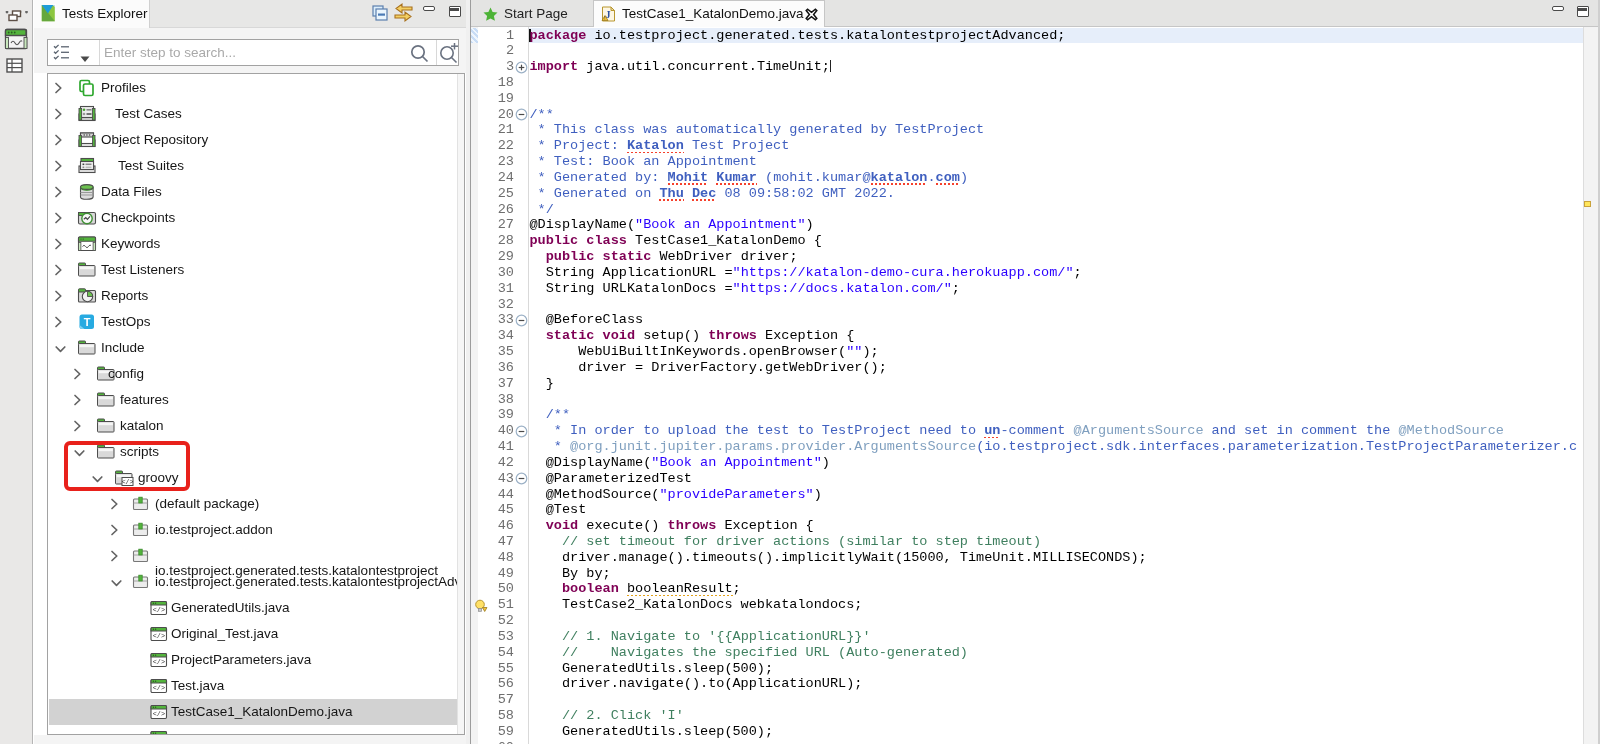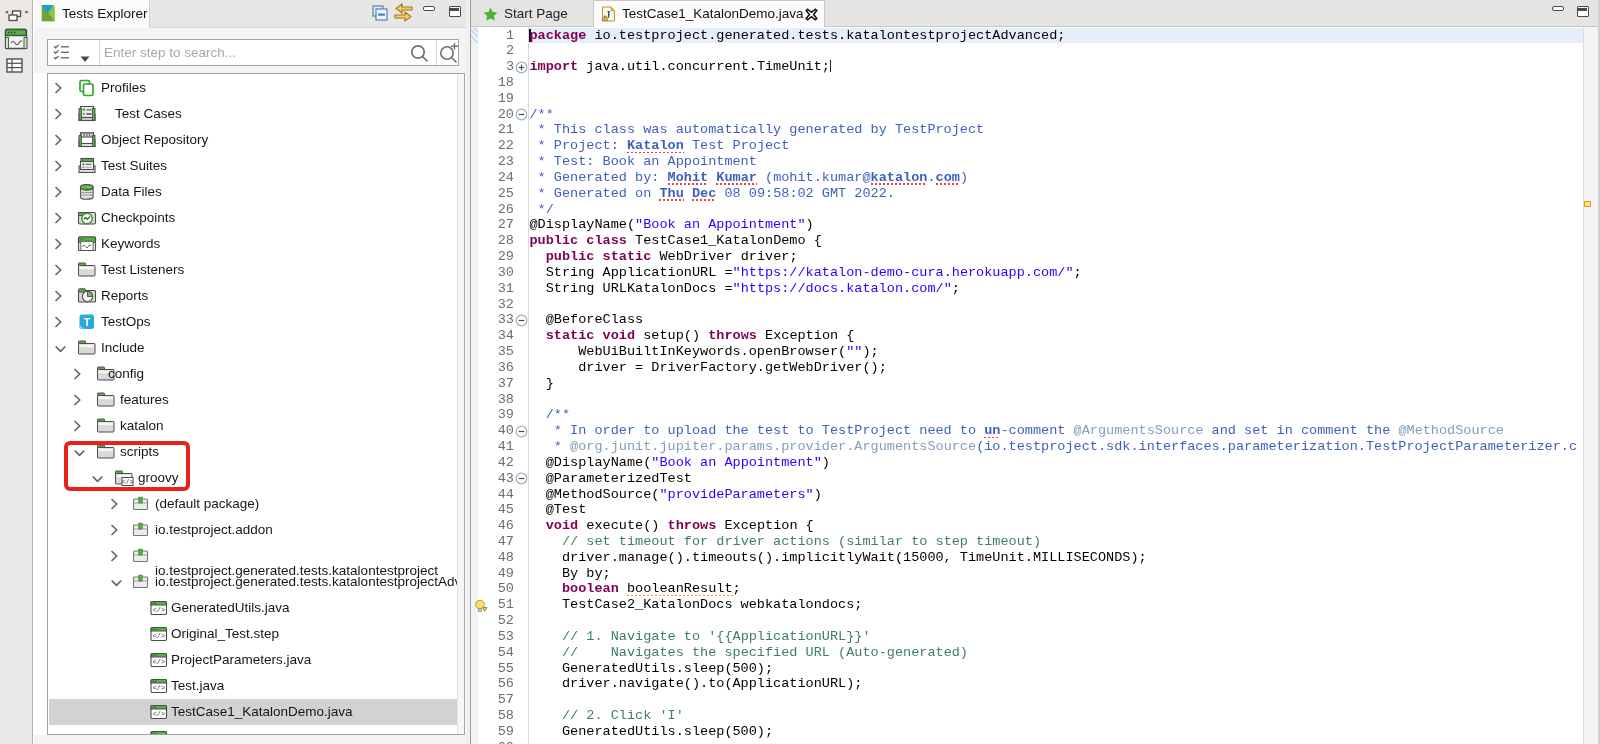--- a/index.html
+++ b/index.html
@@ -163,21 +163,21 @@
       </svg></div>
 <div style="position:absolute;left:29px;top:82px"><svg width="20" height="20" viewBox="0 0 20 20" style="">
         <rect x="4" y="2.5" width="12.5" height="8" fill="#53b43c" stroke="#4d4d4d" stroke-width="1.1"></rect>
         <rect x="2" y="10" width="16" height="6.5" fill="#e2e2e2" stroke="#4d4d4d" stroke-width="1.1"></rect>
         <rect x="3.5" y="5.5" width="13" height="8" fill="#f4f4f4" stroke="#4d4d4d" stroke-width="1.1"></rect>
         <rect x="5.5" y="7.5" width="1.8" height="1.6" fill="#444"></rect>
         <rect x="8.5" y="7.5" width="6" height="1.6" fill="#888"></rect>
         <rect x="5.5" y="10.5" width="1.8" height="1.6" fill="#888"></rect>
         <rect x="8.5" y="10.5" width="6" height="1.6" fill="#bbb"></rect>
       </svg></div>
-<div class="tl" style="left:53px;top:79px">Test Suites</div>
+<div class="tl" style="left:70px;top:79px">Test Suites</div>
 <div style="position:absolute;left:6px;top:111px"><svg width="9" height="14" viewBox="0 0 9 14">
         <path d="M2 2.5 L6.8 7 L2 11.5" fill="none" stroke="#636363" stroke-width="1.7" stroke-linecap="round" stroke-linejoin="round"></path>
       </svg></div>
 <div style="position:absolute;left:29px;top:108px"><svg width="20" height="20" viewBox="0 0 20 20" style="">
         <path d="M3.5 6 v9 a6.3 2.3 0 0 0 12.6 0 v-9 z" fill="#dcdcdc" stroke="#4d4d4d" stroke-width="1.1"></path>
         <line x1="3.5" y1="10.5" x2="16.1" y2="10.5" stroke="#999" stroke-width="1"></line>
         <line x1="3.5" y1="13" x2="16.1" y2="13" stroke="#999" stroke-width="1"></line>
         <ellipse cx="9.8" cy="5.6" rx="6.3" ry="2.6" fill="#53b43c" stroke="#3c8a2e" stroke-width="1.1"></ellipse>
         <ellipse cx="9.8" cy="5" rx="6.3" ry="2.4" fill="#6cc24f" stroke="#4d4d4d" stroke-width="1.1"></ellipse>
       </svg></div>
@@ -333,21 +333,21 @@
         <text x="9.9" y="14.3" font-family="Liberation Mono, monospace" font-size="6.8" fill="#333" text-anchor="middle">&lt;/&gt;</text>
       </svg></div>
 <div class="tl" style="left:123px;top:521px">GeneratedUtils.java</div>
 <div style="position:absolute;left:101px;top:550px"><svg width="20" height="20" viewBox="0 0 20 20" style="">
         <rect x="2" y="3.5" width="15.5" height="13" rx="1.2" fill="#fff" stroke="#4d4d4d" stroke-width="1.1"></rect>
         <path d="M2 4.7 a1.2 1.2 0 0 1 1.2-1.2 h13.1 a1.2 1.2 0 0 1 1.2 1.2 v2.3 h-15.5 z" fill="#53b43c" stroke="#4d4d4d" stroke-width="1.1"></path>
         <circle cx="4.4" cy="5.2" r="0.7" fill="#2c5e22"></circle>
         <circle cx="6.6" cy="5.2" r="0.7" fill="#2c5e22"></circle>
         <text x="9.9" y="14.3" font-family="Liberation Mono, monospace" font-size="6.8" fill="#333" text-anchor="middle">&lt;/&gt;</text>
       </svg></div>
-<div class="tl" style="left:123px;top:547px">Original_Test.step</div>
+<div class="tl" style="left:123px;top:547px">Original_Test.java</div>
 <div style="position:absolute;left:101px;top:576px"><svg width="20" height="20" viewBox="0 0 20 20" style="">
         <rect x="2" y="3.5" width="15.5" height="13" rx="1.2" fill="#fff" stroke="#4d4d4d" stroke-width="1.1"></rect>
         <path d="M2 4.7 a1.2 1.2 0 0 1 1.2-1.2 h13.1 a1.2 1.2 0 0 1 1.2 1.2 v2.3 h-15.5 z" fill="#53b43c" stroke="#4d4d4d" stroke-width="1.1"></path>
         <circle cx="4.4" cy="5.2" r="0.7" fill="#2c5e22"></circle>
         <circle cx="6.6" cy="5.2" r="0.7" fill="#2c5e22"></circle>
         <text x="9.9" y="14.3" font-family="Liberation Mono, monospace" font-size="6.8" fill="#333" text-anchor="middle">&lt;/&gt;</text>
       </svg></div>
 <div class="tl" style="left:123px;top:573px">ProjectParameters.java</div>
 <div style="position:absolute;left:101px;top:602px"><svg width="20" height="20" viewBox="0 0 20 20" style="">
         <rect x="2" y="3.5" width="15.5" height="13" rx="1.2" fill="#fff" stroke="#4d4d4d" stroke-width="1.1"></rect>

